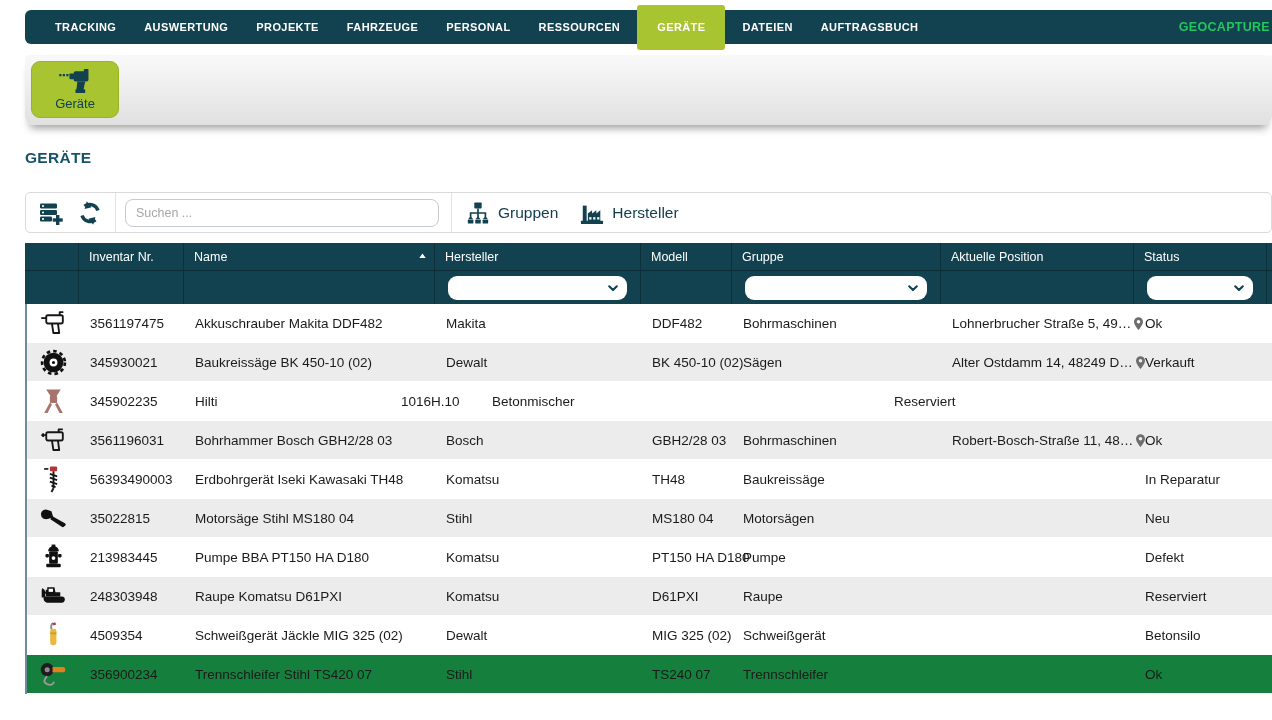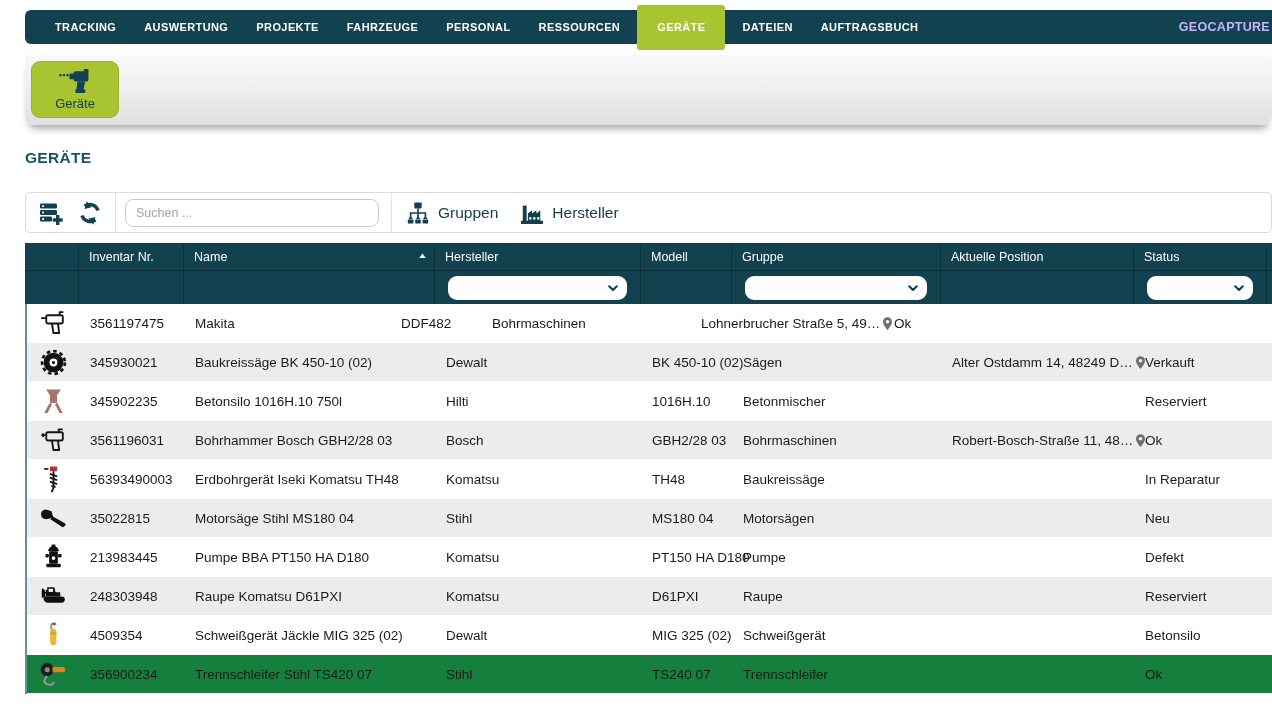--- a/index.html
+++ b/index.html
@@ -6,21 +6,21 @@
   body{width:1272px;height:720px;position:relative;background:#fff;overflow:hidden;
        font-family:"Liberation Sans",sans-serif;}
 
   
   .topnav{position:absolute;left:25px;top:10px;right:0;height:34px;background:#12414f;
           border-radius:6px 0 0 6px;display:flex;align-items:center;padding-left:16px;}
   .nav-item{color:#fff;font-size:11px;font-weight:700;letter-spacing:.4px;padding:0 14px;
             height:34px;line-height:34px;cursor:pointer;white-space:nowrap;}
   .nav-item.active{background:#a9c431;height:45px;line-height:45px;border-radius:3px;
             padding:0 20px;margin:0 3px;}
-  .brand{margin-left:auto;color:#c4b5fd;font-size:12.5px;font-weight:700;letter-spacing:.3px;
+  .brand{margin-left:auto;color:#22c55e;font-size:12.5px;font-weight:700;letter-spacing:.3px;
          padding-right:2px;white-space:nowrap;}
 
   
   .ribbon{position:absolute;left:25px;top:55px;right:0;height:70px;
           background:linear-gradient(180deg,#f9f9f9 0%,#ececec 55%,#e0e0e0 100%);
           border-radius:3px 3px 9px 9px;box-shadow:0 8px 9px -5px rgba(0,0,0,.4);}
   .ribbon-btn{position:absolute;left:6px;top:6px;width:88px;height:57px;background:#a9c431;
           border:1px solid #9ab126;border-radius:9px;display:flex;flex-direction:column;
           align-items:center;justify-content:center;gap:2px;cursor:pointer;padding:0;}
   .ribbon-btn .icon svg{width:34px;height:26px;display:block}
@@ -30,21 +30,21 @@
           color:#15536a;letter-spacing:.3px;}
 
   
   .actionbar{position:absolute;left:25px;top:192px;right:0;height:41px;border:1px solid #dadada;
           border-radius:5px;background:#fff;display:flex;align-items:center;box-sizing:border-box;}
   .ab-icon{width:26px;height:26px;cursor:pointer;flex:0 0 auto}
   .ab-icon svg{width:26px;height:26px;display:block}
   .ab-icon.add{margin-left:12px}
   .ab-icon.refresh{margin-left:13px}
   .ab-sep{width:1px;height:39px;background:#e4e4e4;margin-left:12px;flex:0 0 auto}
-  .search{margin-left:9px;width:254px;height:28px;border:1px solid #c6cbd0;border-radius:8px;
+  .search{margin-left:9px;width:314px;height:28px;border:1px solid #c6cbd0;border-radius:8px;
           padding:0 10px;font-size:12.5px;color:#333;box-sizing:border-box;outline:none;
           font-family:inherit;flex:0 0 auto}
   .search::placeholder{color:#a6a6a6}
   .ab-buttons{display:flex;align-items:center}
   .ab-btn{display:flex;align-items:center;gap:8px;margin-left:22px;font-size:15.5px;color:#103c4b;
           cursor:pointer;background:none;border:none;font-family:inherit;padding:0;}
   .ab-btn:first-child{margin-left:14px}
   .ab-btn .icon svg{width:24px;height:24px;display:block}
 
   
@@ -265,20 +265,21 @@
           <span class="icon">
             <svg viewBox="0 0 28 28" fill="none" stroke="#161616" stroke-width="1.8" stroke-linejoin="round">
               <rect x="7" y="6" width="16" height="8" rx="1.6"></rect>
               <path d="M7 8.8 H2.2"></path>
               <path d="M12.5 14 l1.4 9.2 h5.6 l-1.2-9.2"></path>
               <path d="M20 6 V3 h3.5"></path>
             </svg>
           </span>
         </div>
         <div class="td c1">3561197475</div>
+        <div class="td c2">Akkuschrauber Makita DDF482</div>
         <div class="td c3">Makita</div>
         <div class="td c4">DDF482</div>
         <div class="td c5">Bohrmaschinen</div>
         <div class="td c6 pos-cell">
           <span class="addr">Lohnerbrucher Straße 5, 49…</span>
           <span class="icon pin">
             <svg viewBox="0 0 24 24" fill="#6e6e6e">
               <path d="M12 1.8 a7.2 7.2 0 0 1 7.2 7.2 c0 5.2-7.2 13.2-7.2 13.2 S4.8 14.2 4.8 9 A7.2 7.2 0 0 1 12 1.8 z m0 4.4 a2.9 2.9 0 1 0 0 5.8 a2.9 2.9 0 0 0 0-5.8 z"></path>
             </svg>
           </span>
@@ -318,21 +319,20 @@
           <span class="icon">
             <svg viewBox="0 0 28 28" fill="#a5756d">
               <path d="M7 2.5 h14 l-4.5 7 h-5 z"></path>
               <rect x="10.5" y="8.5" width="7" height="7" rx="1"></rect>
               <path d="M10.5 15 L5 25 h3.2 l4.3-8 z"></path>
               <path d="M17.5 15 L23 25 h-3.2 l-4.3-8 z"></path>
             </svg>
           </span>
         </div>
         <div class="td c1">345902235</div>
-        <div class="td c2">Betonsilo 1016H.10 750l</div>
         <div class="td c3">Hilti</div>
         <div class="td c4">1016H.10</div>
         <div class="td c5">Betonmischer</div>
         <div class="td c6 pos-cell">
           <span class="addr"></span>
         </div>
         <div class="td c7">Reserviert</div>
         <div class="td c8"></div>
       </div>
       <div class="tr alt">
@@ -370,21 +370,21 @@
               <path d="M9 3.8 h-4" stroke="#161616" stroke-width="1.6"></path>
               <g stroke="#161616" stroke-width="1.8" fill="none">
                 <path d="M14 6 v16.5"></path>
                 <path d="M10.5 8.5 l7 2.4 M10.5 12.3 l7 2.4 M10.5 16.1 l7 2.4 M12 20 l4 1.4"></path>
                 <path d="M14 22.5 l-2 3.5"></path>
               </g>
             </svg>
           </span>
         </div>
         <div class="td c1">56393490003</div>
-        <div class="td c2">Erdbohrgerät Iseki Komatsu TH48</div>
+        <div class="td c2">Erdbohrgerät Iseki Kawasaki TH48</div>
         <div class="td c3">Komatsu</div>
         <div class="td c4">TH48</div>
         <div class="td c5">Baukreissäge</div>
         <div class="td c6 pos-cell">
           <span class="addr"></span>
         </div>
         <div class="td c7">In Reparatur</div>
         <div class="td c8"></div>
       </div>
       <div class="tr alt">

